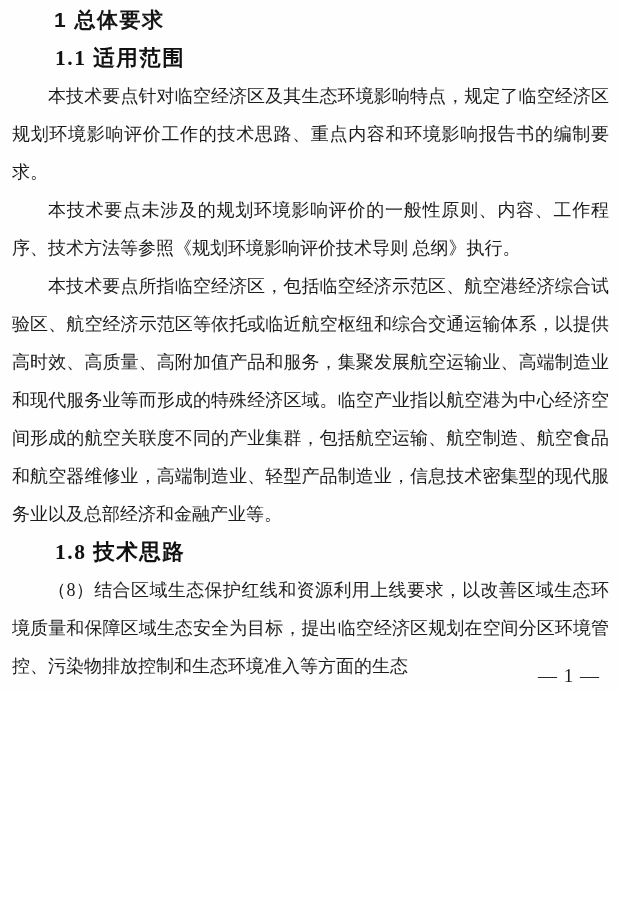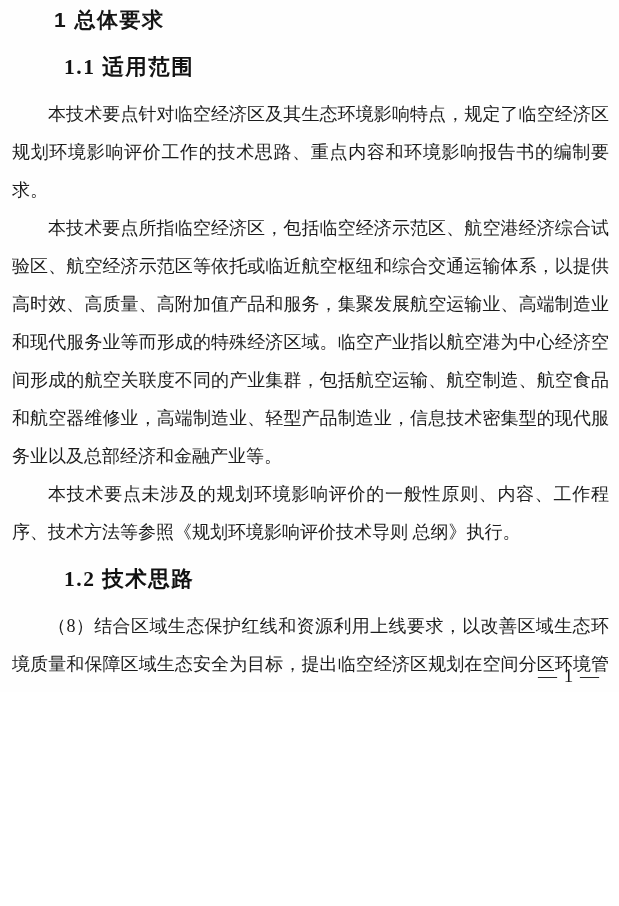--- a/index.html
+++ b/index.html
@@ -35,21 +35,21 @@
     margin: 0;
     font-family: "Liberation Sans", "DejaVu Sans", sans-serif;
     font-weight: 700;
     font-size: 21px;
     line-height: 38px;
     text-indent: 2em;
     letter-spacing: 1.5px;
     color: #161616;
   }
   .heading-2 {
-    margin: 9px;
+    margin: 0;
     font-family: "Liberation Serif", "DejaVu Serif", serif;
     font-weight: 700;
     font-size: 21.5px;
     line-height: 38px;
     text-indent: 2em;
     letter-spacing: 1.5px;
     color: #111111;
   }
   .page-number {
     position: absolute;
@@ -63,19 +63,19 @@
   }
 </style>
 </head>
 <body>
 
 <div class="page">
   <div class="content" id="doc-body">
       <div class="heading-1">1 总体要求</div>
       <div class="heading-2">1.1 适用范围</div>
       <p class="para">本技术要点针对临空经济区及其生态环境影响特点，规定了临空经济区规划环境影响评价工作的技术思路、重点内容和环境影响报告书的编制要求。</p>
+      <p class="para">本技术要点未涉及的规划环境影响评价的一般性原则、内容、工作程序、技术方法等参照《规划环境影响评价技术导则 总纲》执行。</p>
       <p class="para">本技术要点所指临空经济区，包括临空经济示范区、航空港经济综合试验区、航空经济示范区等依托或临近航空枢纽和综合交通运输体系，以提供高时效、高质量、高附加值产品和服务，集聚发展航空运输业、高端制造业和现代服务业等而形成的特殊经济区域。临空产业指以航空港为中心经济空间形成的航空关联度不同的产业集群，包括航空运输、航空制造、航空食品和航空器维修业，高端制造业、轻型产品制造业，信息技术密集型的现代服务业以及总部经济和金融产业等。</p>
-      <p class="para">本技术要点未涉及的规划环境影响评价的一般性原则、内容、工作程序、技术方法等参照《规划环境影响评价技术导则 总纲》执行。</p>
-      <div class="heading-2">1.2 技术思路</div>
+      <div class="heading-2">1.8 技术思路</div>
       <p class="para">（8）结合区域生态保护红线和资源利用上线要求，以改善区域生态环境质量和保障区域生态安全为目标，提出临空经济区规划在空间分区环境管控、污染物排放控制和生态环境准入等方面的生态</p>
     </div>
   <div class="page-number">— 1 —</div>
 </div>
 
 </body></html>

